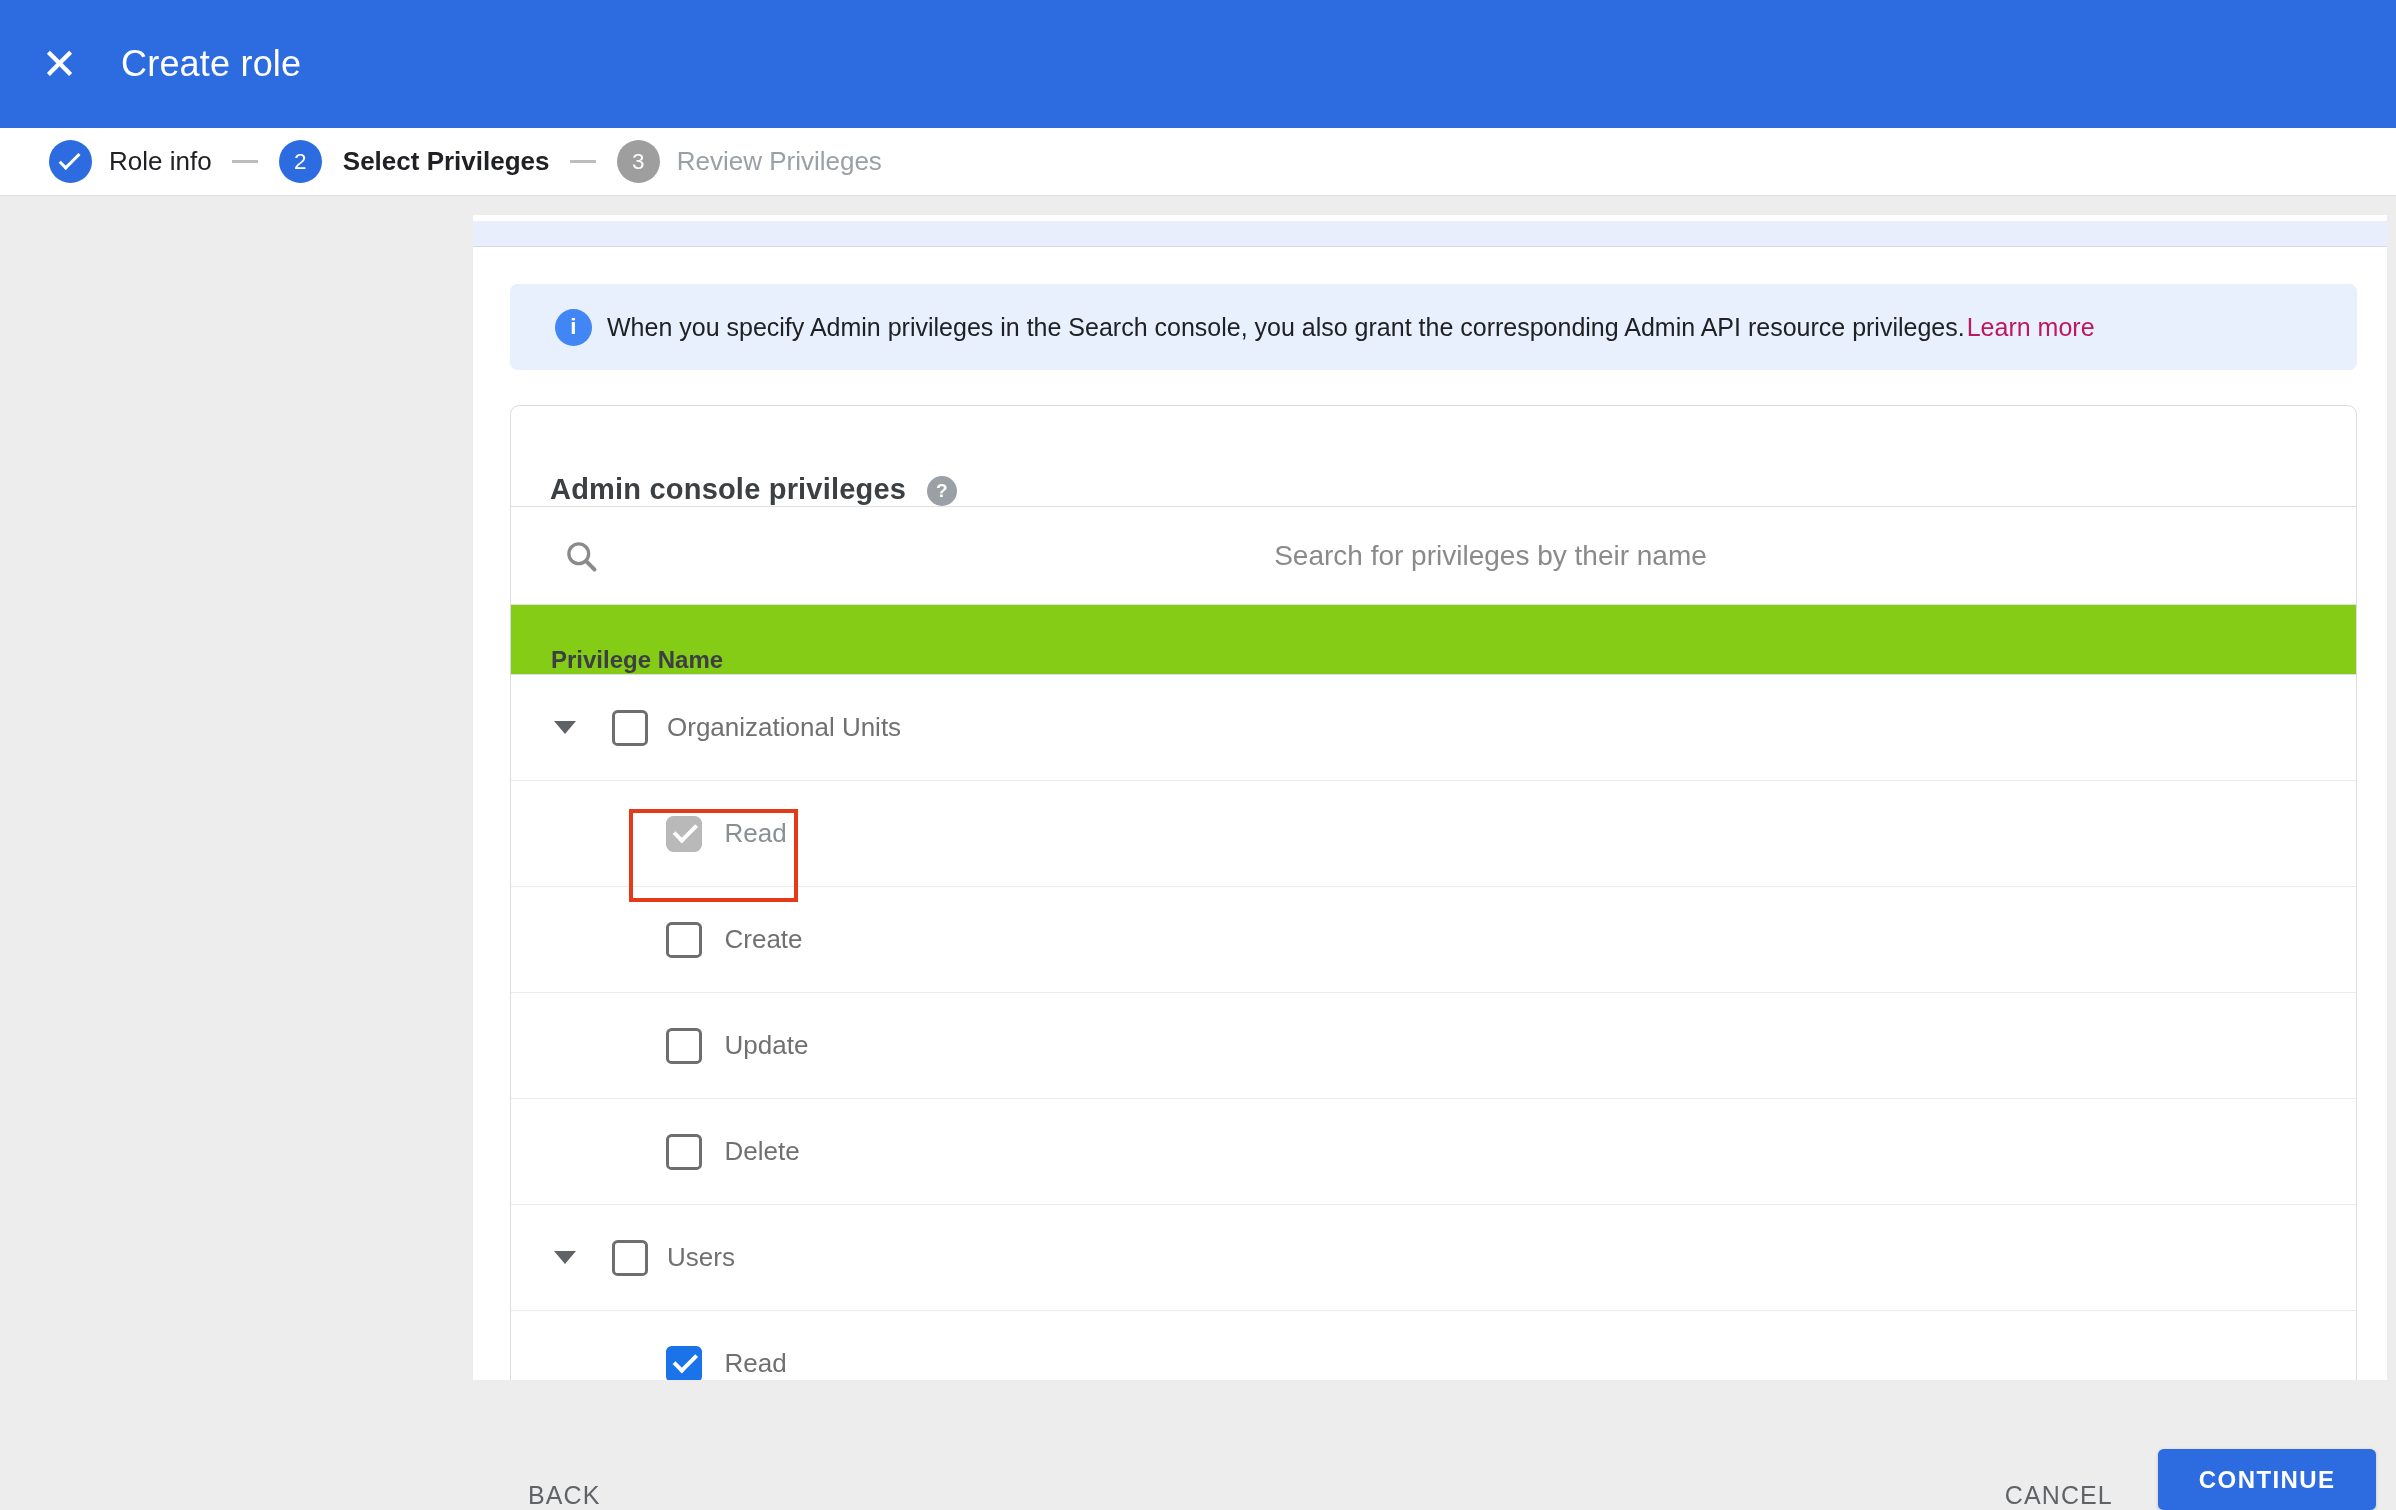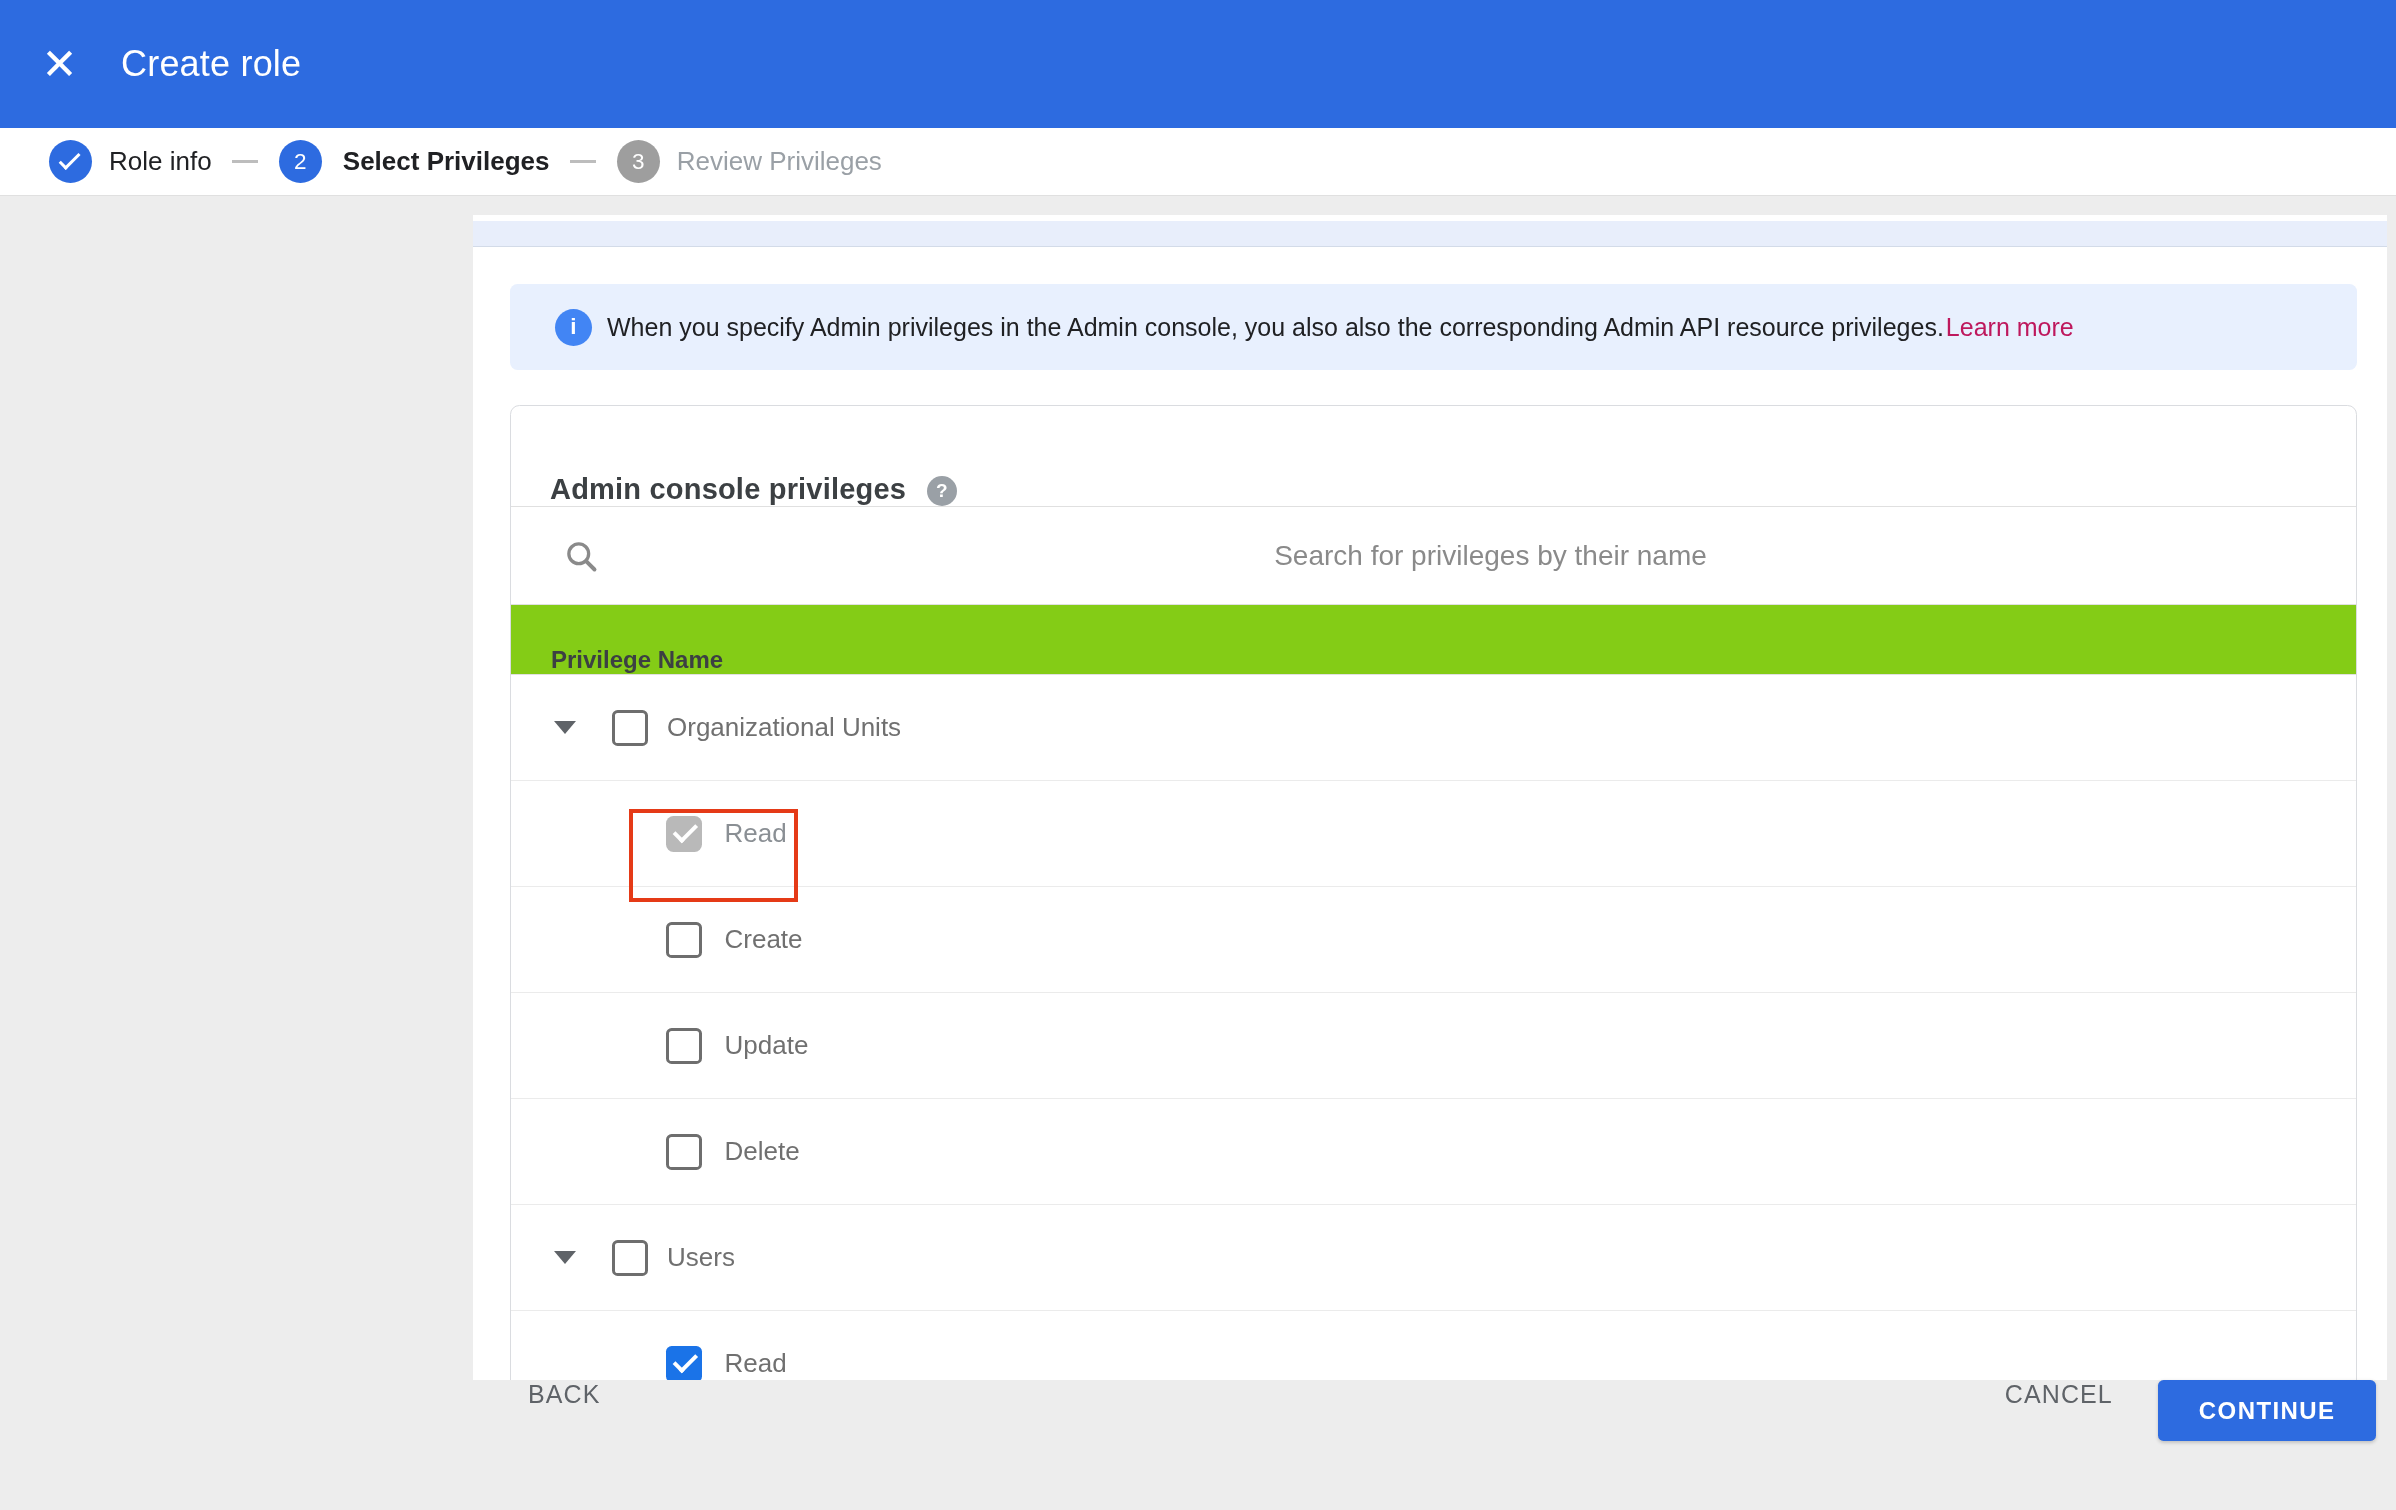--- a/index.html
+++ b/index.html
@@ -79,21 +79,21 @@
   .child .prow-label { margin-left:22.5px; }
   .prow-label { font-size:26px; color:#707070; }
   .prow-label.disabled { color:#8a8f94; }
 
   
   .annotation { position:absolute; left:156px; top:594px; width:169px; height:93px;
                 border:4.7px solid #e53a17; pointer-events:none; }
 
   
   .footer { position:absolute; left:0; top:1380px; width:2397px; height:130px; background:#ededed;
-            display:flex; align-items:flex-start; padding:0 20.6px 0 528px; }
+            display:flex; align-items:flex-end; padding:0 20.6px 0 528px; }
   .btn-text { font-size:25px; font-weight:500; color:#5f6368; letter-spacing:1.1px; cursor:pointer;
               background:none; border:none; font-family:"Liberation Sans", sans-serif; }
   .footer-spacer { flex:1; }
   .btn-continue { height:61px; padding:0 41px; margin-left:45px; background:#2d6be0; color:#ffffff;
                   font-size:24px; font-weight:700; letter-spacing:1.4px; border:none; border-radius:5.6px;
                   cursor:pointer; font-family:"Liberation Sans", sans-serif;
                   box-shadow:0 1.9px 3.7px rgba(0,0,0,.18); }
 </style>
 </head>
 <body>
@@ -124,21 +124,21 @@
       <div class="step-circle gray">3</div>
       <span class="step-label muted">Review Privileges</span>
     </div>
   </div>
 
   <div class="panel">
     <div class="top-strip"></div>
 
     <div class="banner">
       <div class="info-icon">i</div>
-      <span class="banner-text">When you specify Admin privileges in the Admin console, you also also the corresponding Admin API resource privileges.</span>
+      <span class="banner-text">When you specify Admin privileges in the Search console, you also grant the corresponding Admin API resource privileges.</span>
       <a class="banner-link">Learn more</a>
     </div>
 
     <div class="card">
       <div class="card-title-row">
         <span class="card-title">Admin console privileges</span>
         <span class="help-icon">?</span>
       </div>
 
       <div class="search-row">

